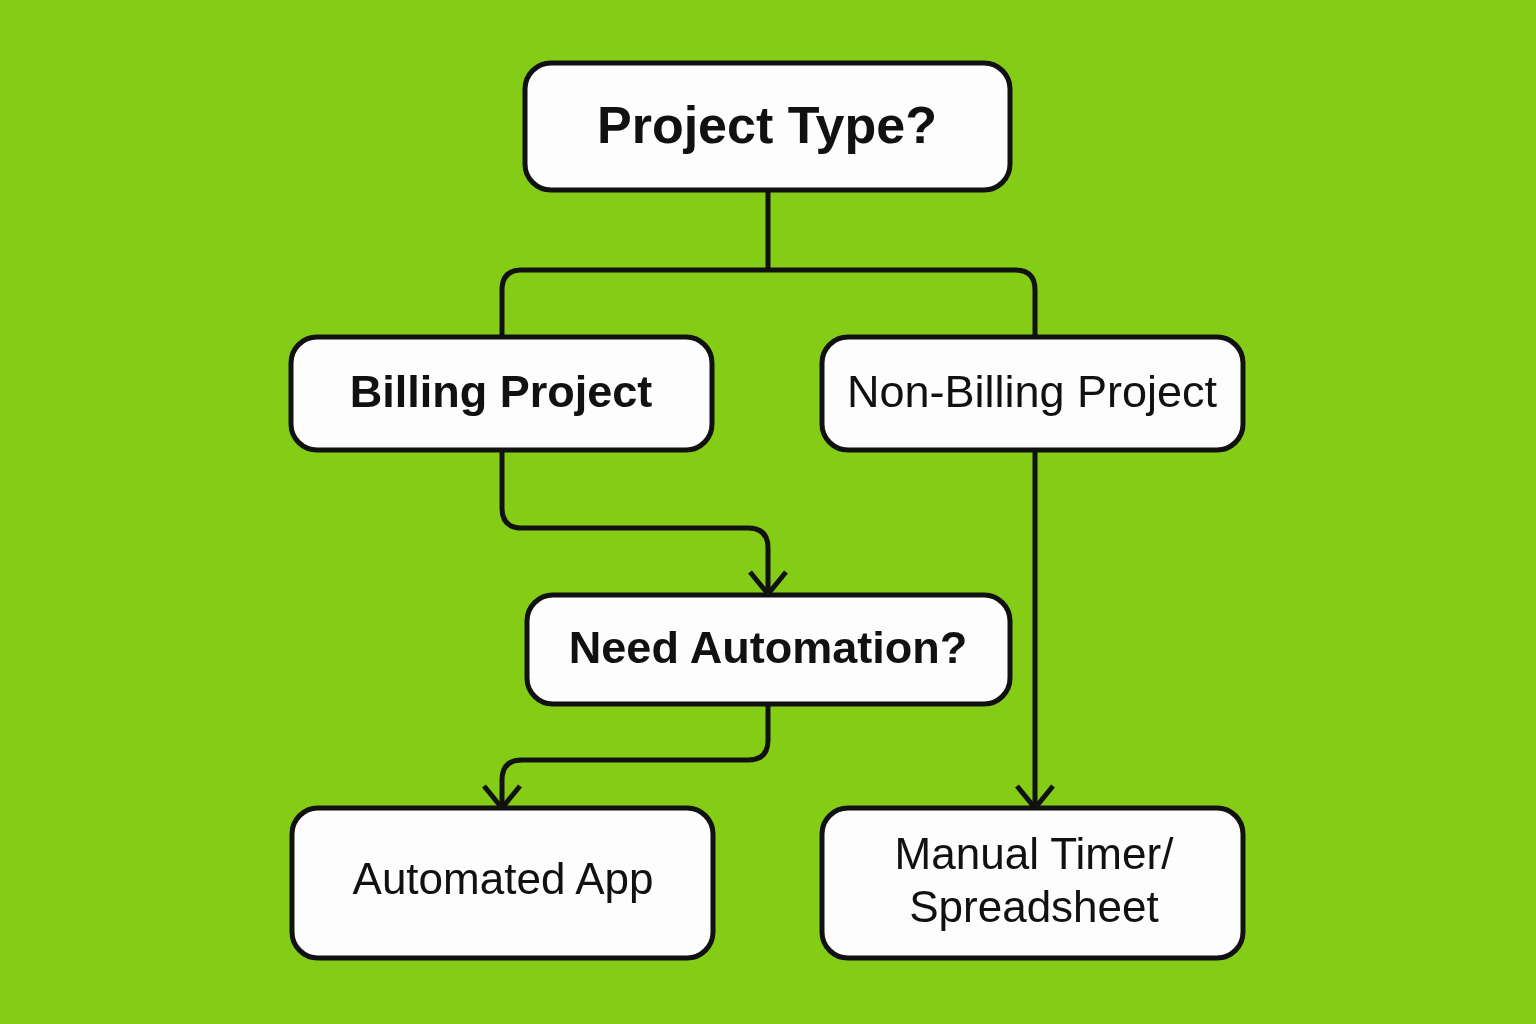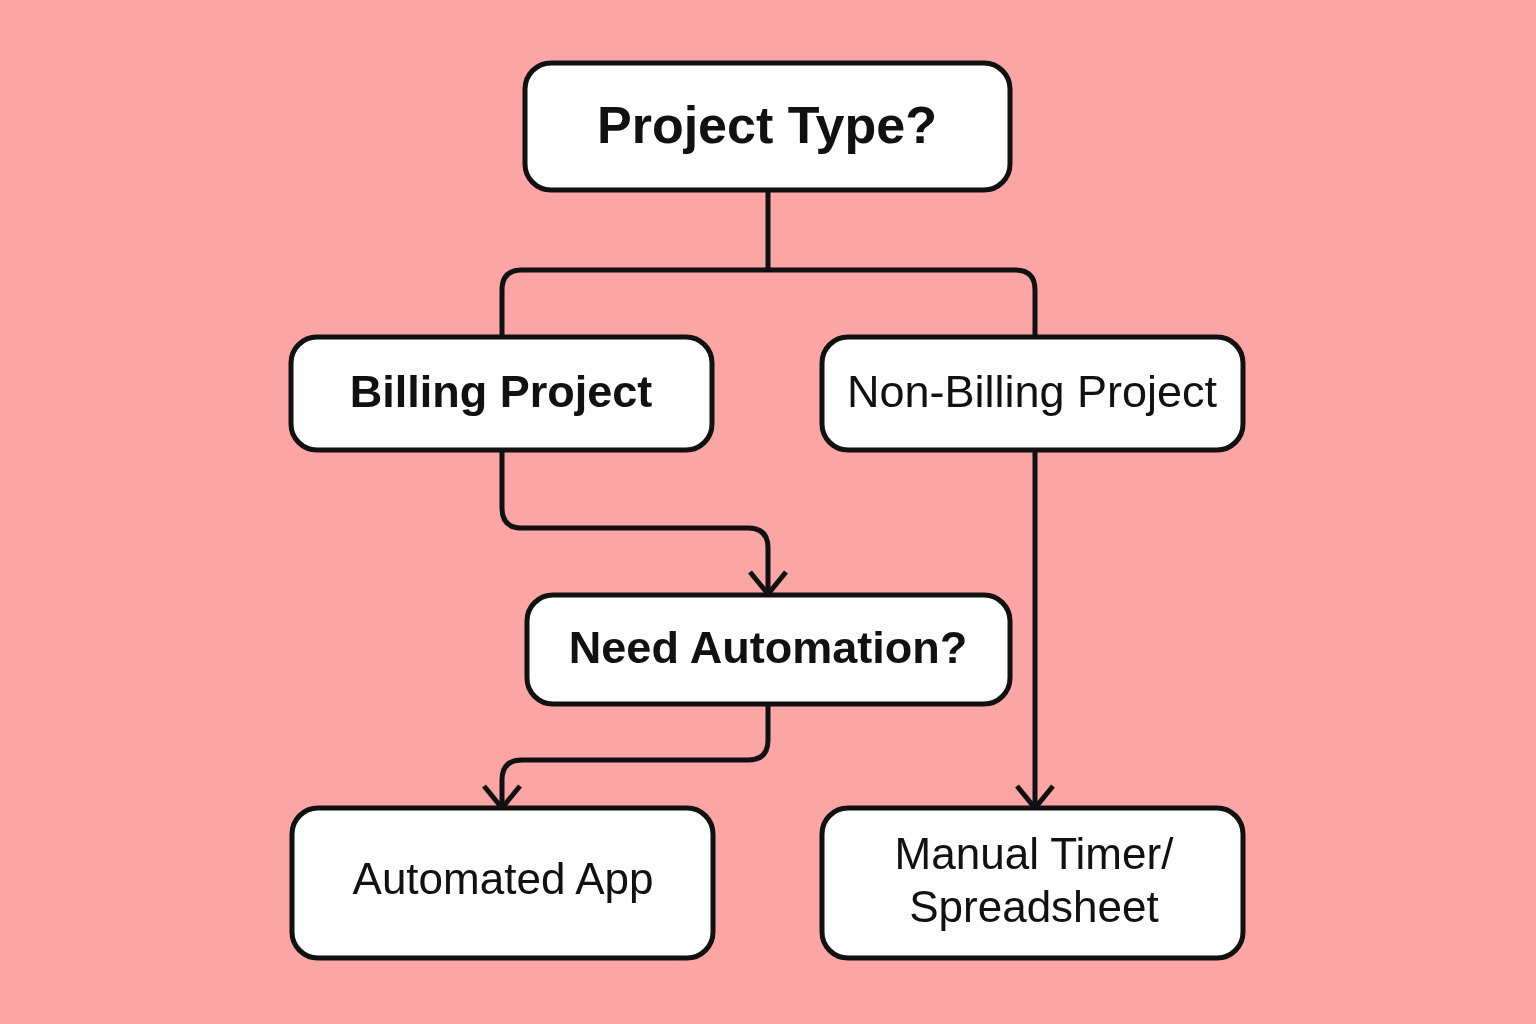--- a/index.html
+++ b/index.html
@@ -11,21 +11,21 @@
   body {
     font-family: "Liberation Sans", sans-serif;
     width: 1536px;
     height: 1024px;
     overflow: hidden;
   }
   #flow-root {
     position: relative;
     width: 1536px;
     height: 1024px;
-    background: #fca5a5;
+    background: #84cc16;
   }
   svg.flow-canvas {
     position: absolute;
     top: 0;
     left: 0;
     width: 1536px;
     height: 1024px;
     display: block;
   }
   .node-box {

